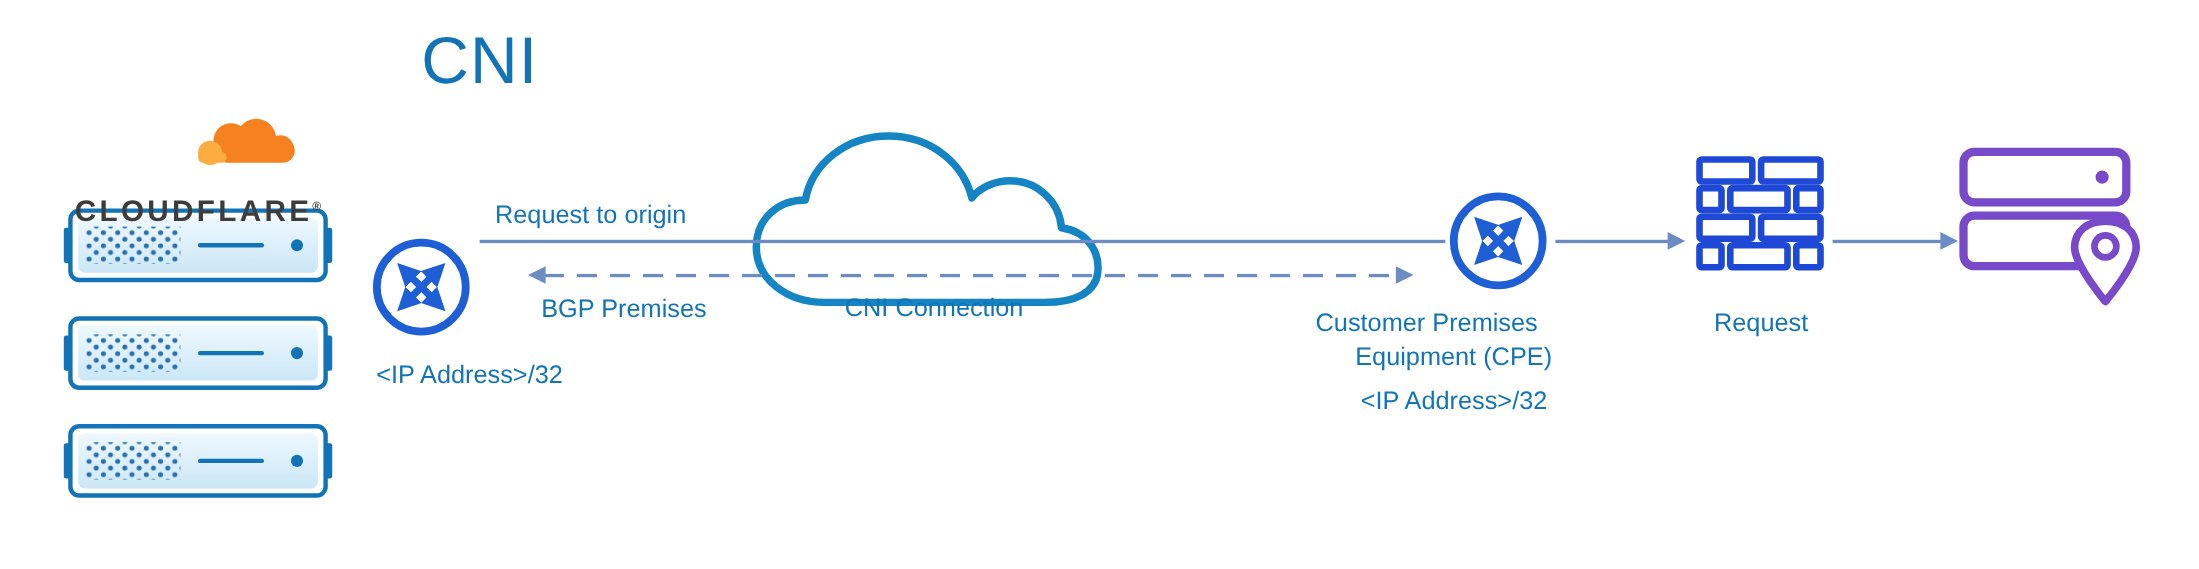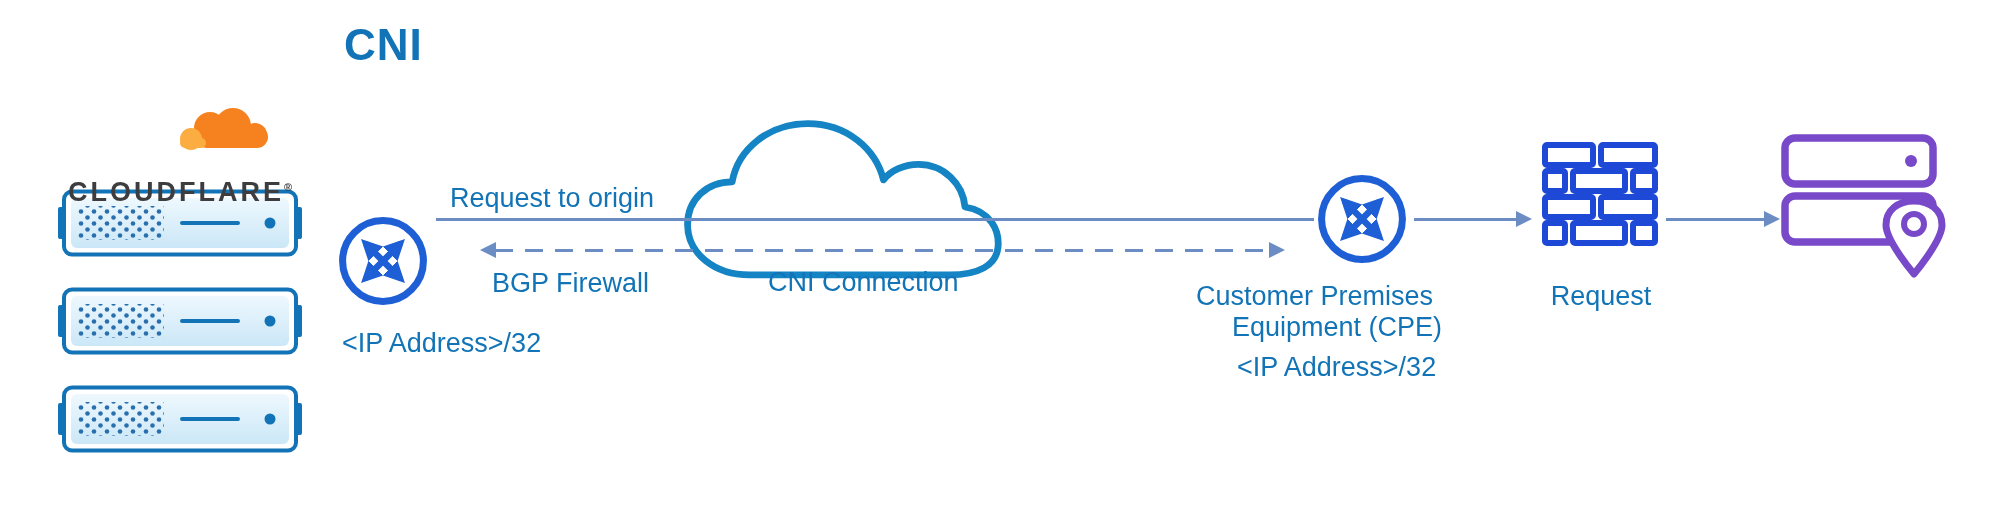--- a/index.html
+++ b/index.html
@@ -5,23 +5,23 @@
   :root{
     --label_blue:#1274B6; --router_blue:#1E5FD6; --connector:#6C8CC4;
     --cloud_stroke:#1484C4; --firewall_blue:#1D49D6; --origin_purple:#7849C8;
     --cf_orange:#F6821F; --cf_orange_light:#FBAD41; --cf_text:#3D3D3F;
     --server_blue:#1274B6;
   }
   html,body{margin:0;padding:0;background:#fff;}
   .canvas{position:relative;width:1999px;height:517px;background:#fff;overflow:hidden;
           font-family:"Liberation Sans", sans-serif;}
   .abs{position:absolute;}
-  .lbl{position:absolute;color:var(--label_blue);font-size:27px;line-height:1.2;white-space:nowrap;z-index:6;}
+  .lbl{position:absolute;color:var(--label_blue);font-size:23px;line-height:1.2;white-space:nowrap;z-index:6;}
   .lbl.center{text-align:center;}
-  .title{position:absolute;left:344px;top:20px;font-size:44px;font-weight:700;letter-spacing:1px;
+  .title{position:absolute;left:383px;top:20px;font-size:60px;font-weight:400;letter-spacing:1px;
          color:var(--label_blue);z-index:6;}
   .wordmark{position:absolute;left:58px;top:151px;width:244px;text-align:center;
             font-size:27px;font-weight:700;letter-spacing:3px;color:var(--cf_text);z-index:6;margin-top:26px;}
   .wordmark sup{font-size:11px;letter-spacing:0;}
   .solid-line{position:absolute;height:3px;background:var(--connector);z-index:3;}
   .dash-line{position:absolute;height:3px;z-index:3;
     background:repeating-linear-gradient(90deg,var(--connector) 0 18px,transparent 18px 30px);}
   .head-r{position:absolute;width:0;height:0;border-top:8px solid transparent;
           border-bottom:8px solid transparent;border-left:16px solid var(--connector);z-index:3;}
   .head-l{position:absolute;width:0;height:0;border-top:8px solid transparent;
@@ -120,21 +120,21 @@
     <line class="router-arrow" x1="33" y1="33" x2="67" y2="67" marker-start="url(#rh-a)" marker-end="url(#rh-a)"></line>
   </svg>
   <div class="lbl" style="left:342px;top:327px">&lt;IP Address&gt;/32</div>
 
   <div class="lbl" style="left:450px;top:182px">Request to origin</div>
   <div class="solid-line" style="left:436px;top:218px;width:878px"></div>
 
   <div class="head-l" style="left:480px;top:242px"></div>
   <div class="dash-line" style="left:495px;top:249px;width:774px"></div>
   <div class="head-r" style="left:1269px;top:242px"></div>
-  <div class="lbl" style="left:492px;top:267px">BGP Firewall</div>
+  <div class="lbl" style="left:492px;top:267px">BGP Premises</div>
 
   <svg class="icon" style="left:660px;top:110px;z-index:2" width="350" height="194" viewBox="0 0 360 200">
     <path class="cloud-path" d="M298,170 L92,170 C56,170 28,148 28,118 C28,92 48,74 74,74 C80,40 112,14 152,14 C192,14 222,40 230,72 C238,62 252,56 266,56 C292,56 312,76 314,100 C340,104 350,124 348,142 C346,160 328,170 298,170 Z"></path>
   </svg>
   <div class="lbl" style="left:768px;top:266px">CNI Connection</div>
 
   <svg class="icon" style="left:1315px;top:172px" width="94" height="94" viewBox="0 0 100 100">
     <defs>
       <marker id="rh-b" viewBox="0 0 10 10" refX="6" refY="5" markerWidth="3.2" markerHeight="3.2" orient="auto-start-reverse">
         <path class="router-head" d="M0,0 L10,5 L0,10 Z"></path>

